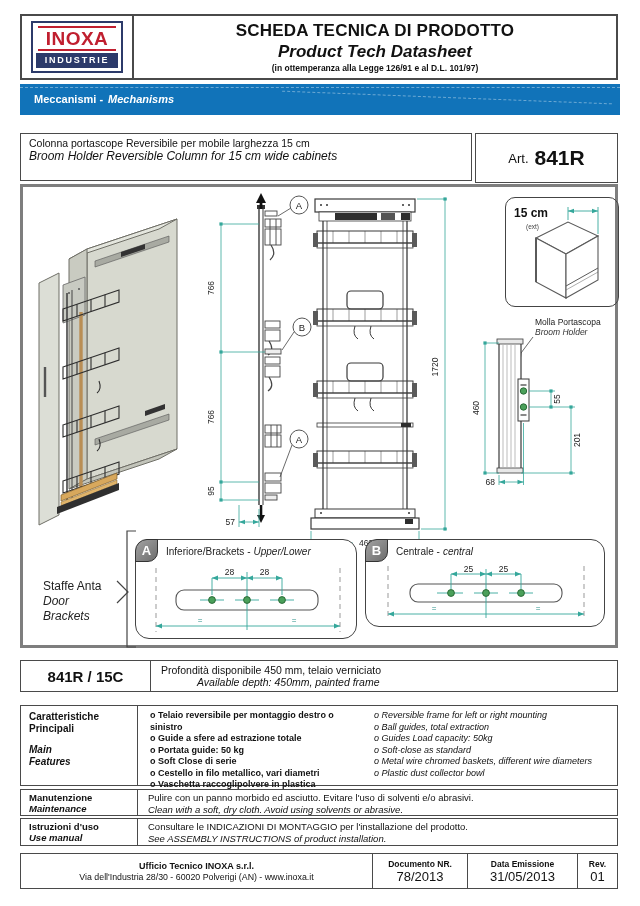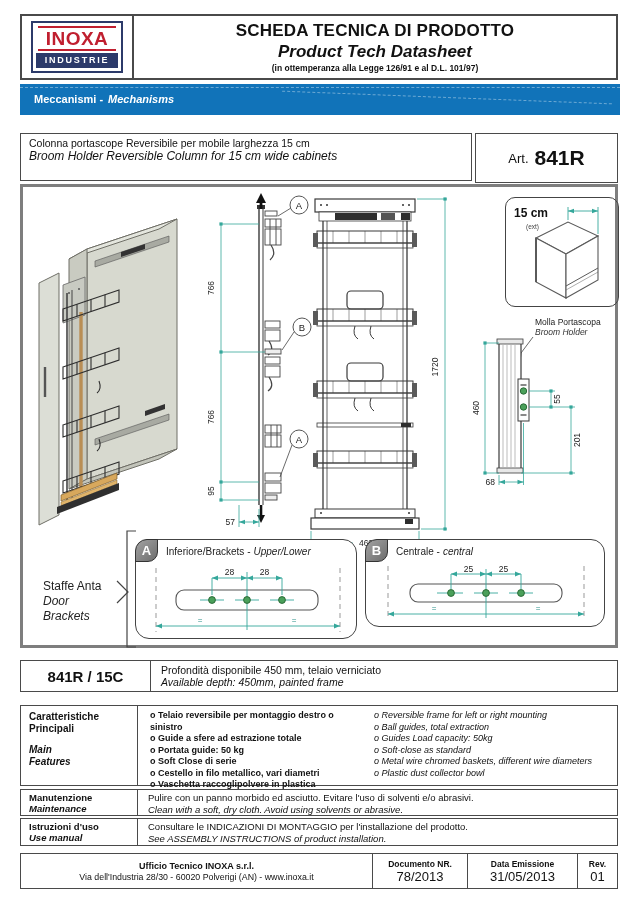--- a/index.html
+++ b/index.html
@@ -55,21 +55,21 @@
   
   .tbl { border:1.5px solid #4a4a4a; display:flex; background:#fff; }
   .spec-box  { left:20px; top:660px; width:598px; height:32px; }
   .features-box { left:20px; top:705px; width:598px; height:81px; }
   .maint-box { left:20px; top:789px; width:598px; height:27px; }
   .instr-box { left:20px; top:818px; width:598px; height:28px; }
   .lbl-cell { border-right:1.5px solid #4a4a4a; }
   .spec-box .lbl-cell { width:130px; display:flex; align-items:center; justify-content:center; font-size:15px; font-weight:bold; }
   .spec-box .val-cell { flex:1; padding:3px 10px; }
   .spec-it { font-size:10.5px; }
-  .spec-en { font-size:10.5px; font-style:italic; }
+  .spec-en { font-size:10.5px; font-style:italic;margin-left:36px; }
   .features-box .lbl-cell { width:117px; padding:5px 8px; font-size:10px; font-weight:bold; line-height:1.2; }
   .lbl-en { font-style:italic; }
   .feat-cols { flex:1; display:flex; padding:4px 0; }
   .feat-col-it { width:218px; padding-left:12px; font-size:9px; font-weight:bold; line-height:1.28; }
   .feat-col-en { flex:1; padding-left:18px; font-size:9px; font-style:italic; line-height:1.28; }
   .maint-box .lbl-cell, .instr-box .lbl-cell { width:117px; padding:2px 8px; font-size:9.5px; font-weight:bold; line-height:1.2; }
   .maint-box .val-cell, .instr-box .val-cell { flex:1; padding:2px 10px; font-size:9.5px; line-height:1.25; }
   .val-en { font-style:italic; }
 
   

